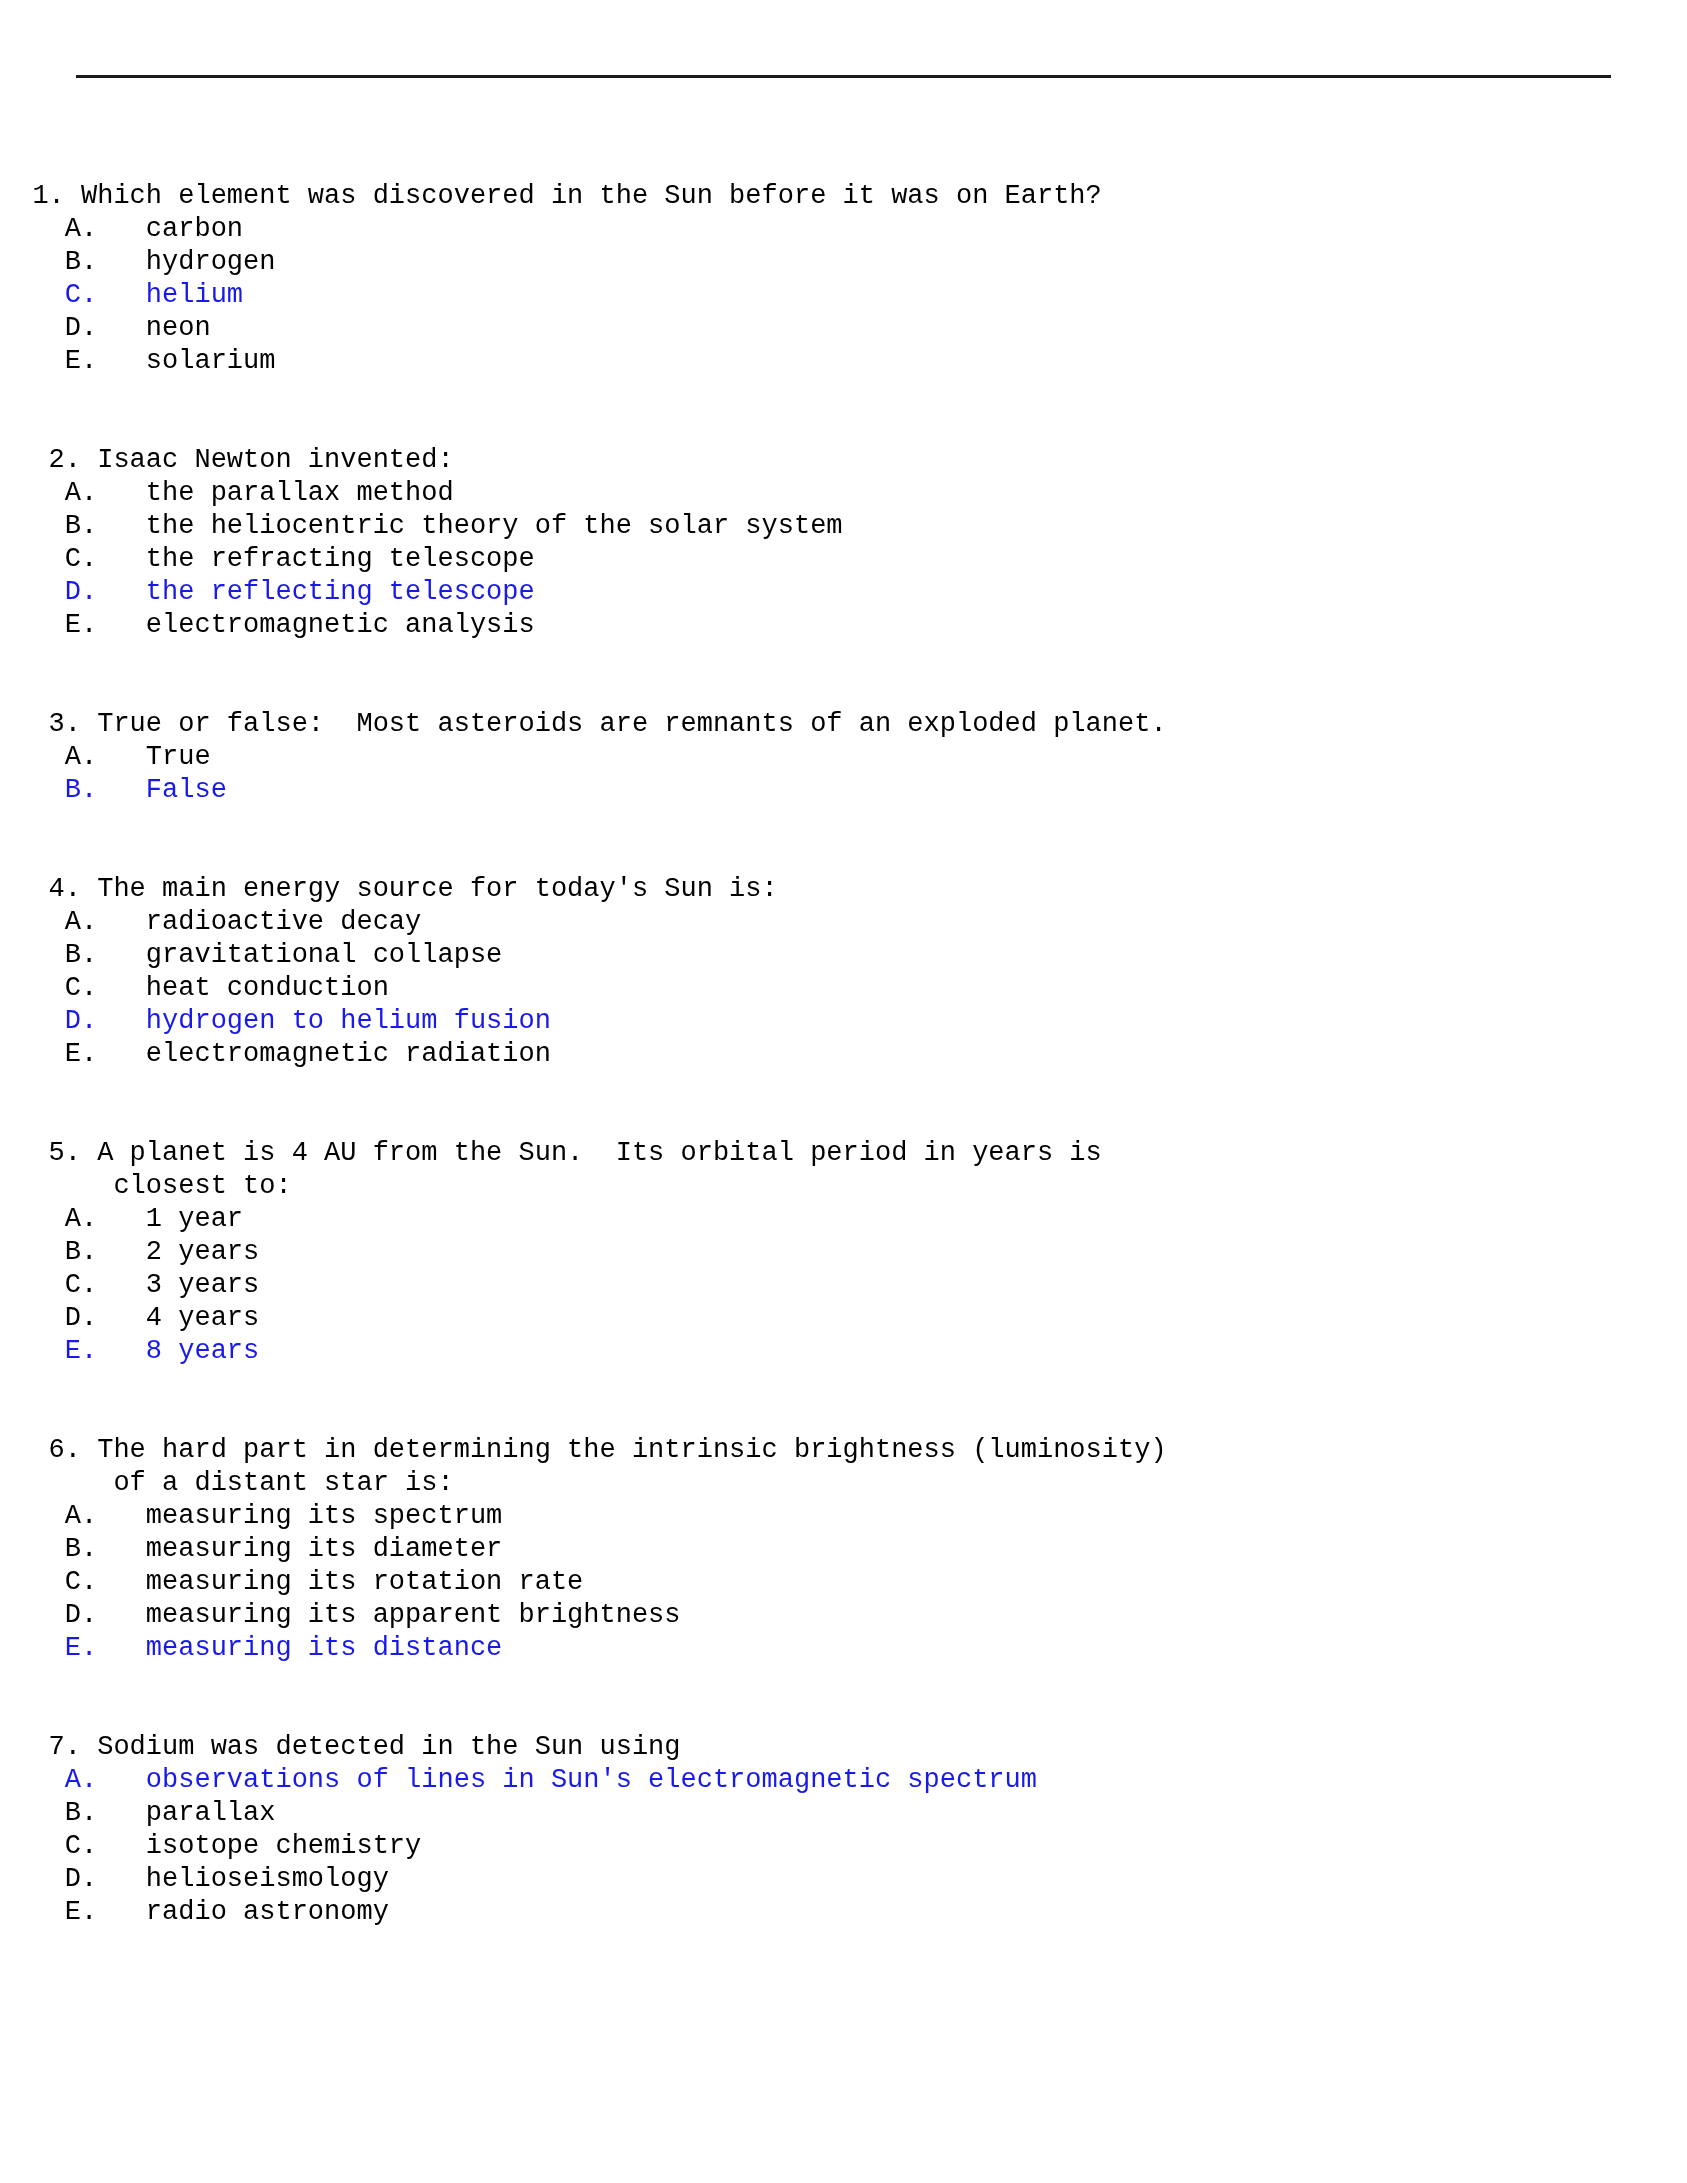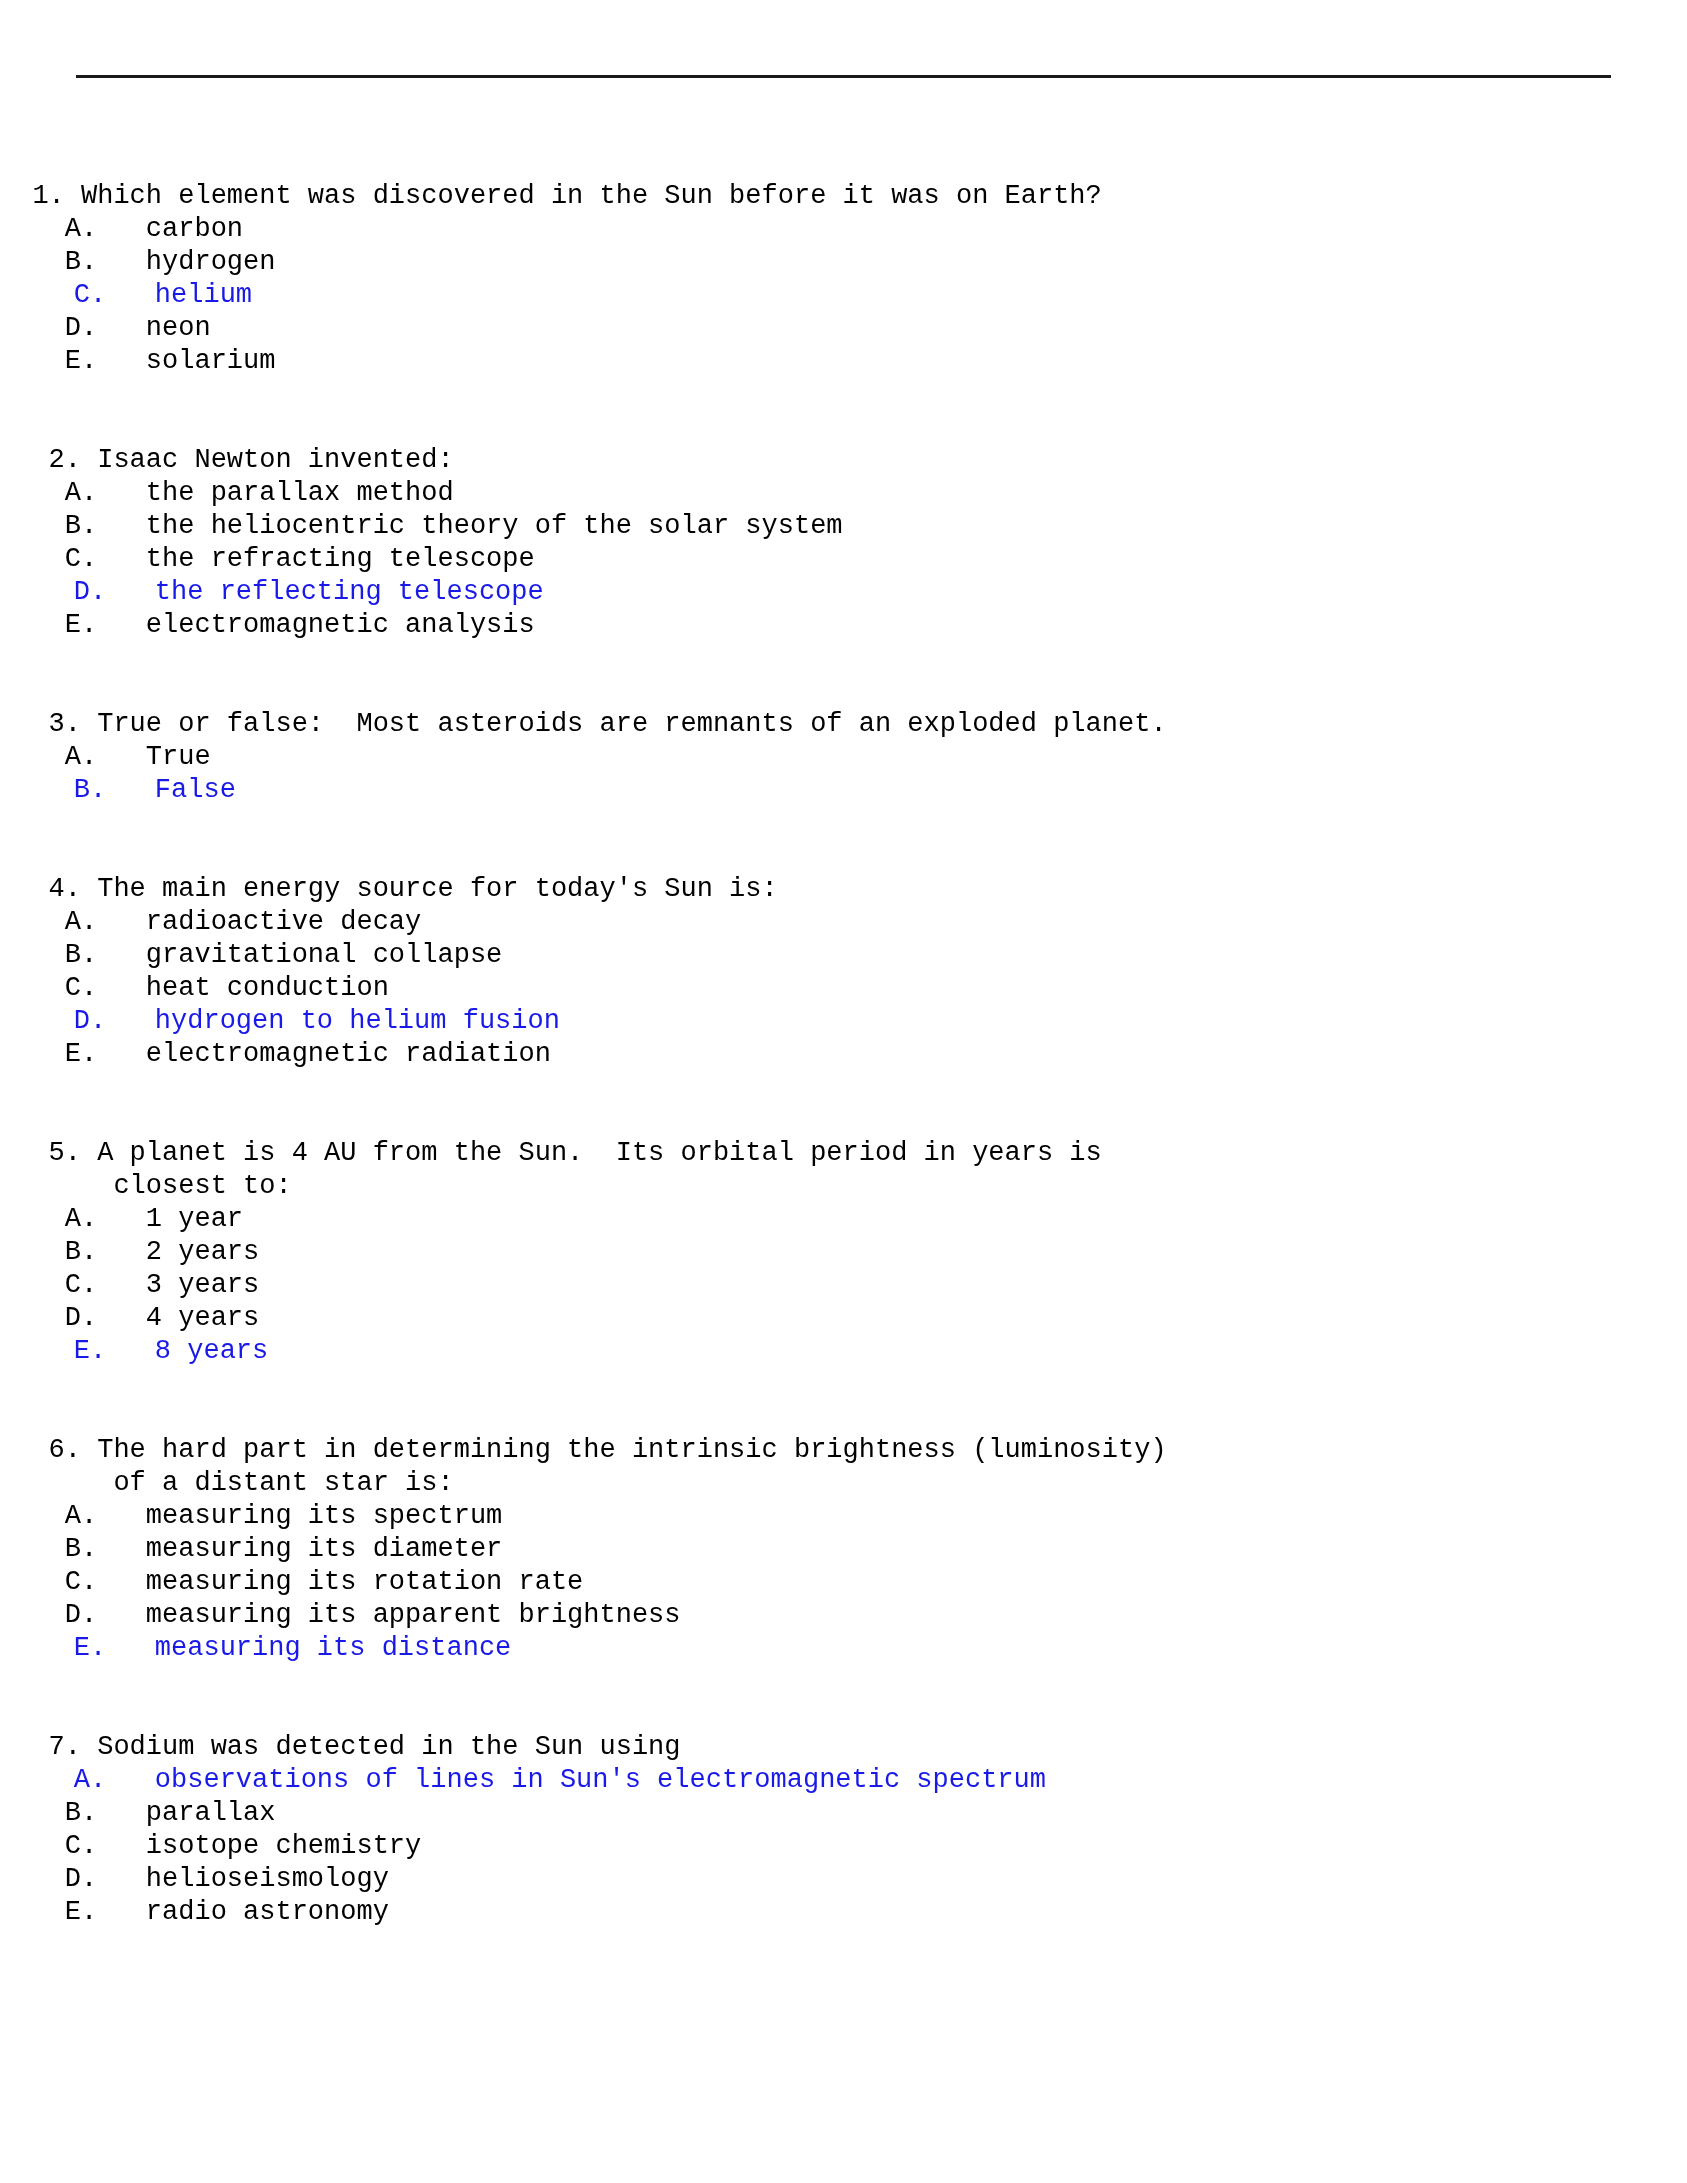--- a/index.html
+++ b/index.html
@@ -56,21 +56,20 @@
     height: 33px;
     line-height: 33px;
   }
 
   .stem {
     
   }
 
   .opt-answer {
     color: #1a1ae8;
-    margin-left: 9px;
   }
 
   .spacer {
     display: block;
     height: 33px;
   }
 </style>
 </head>
 <body>
 

